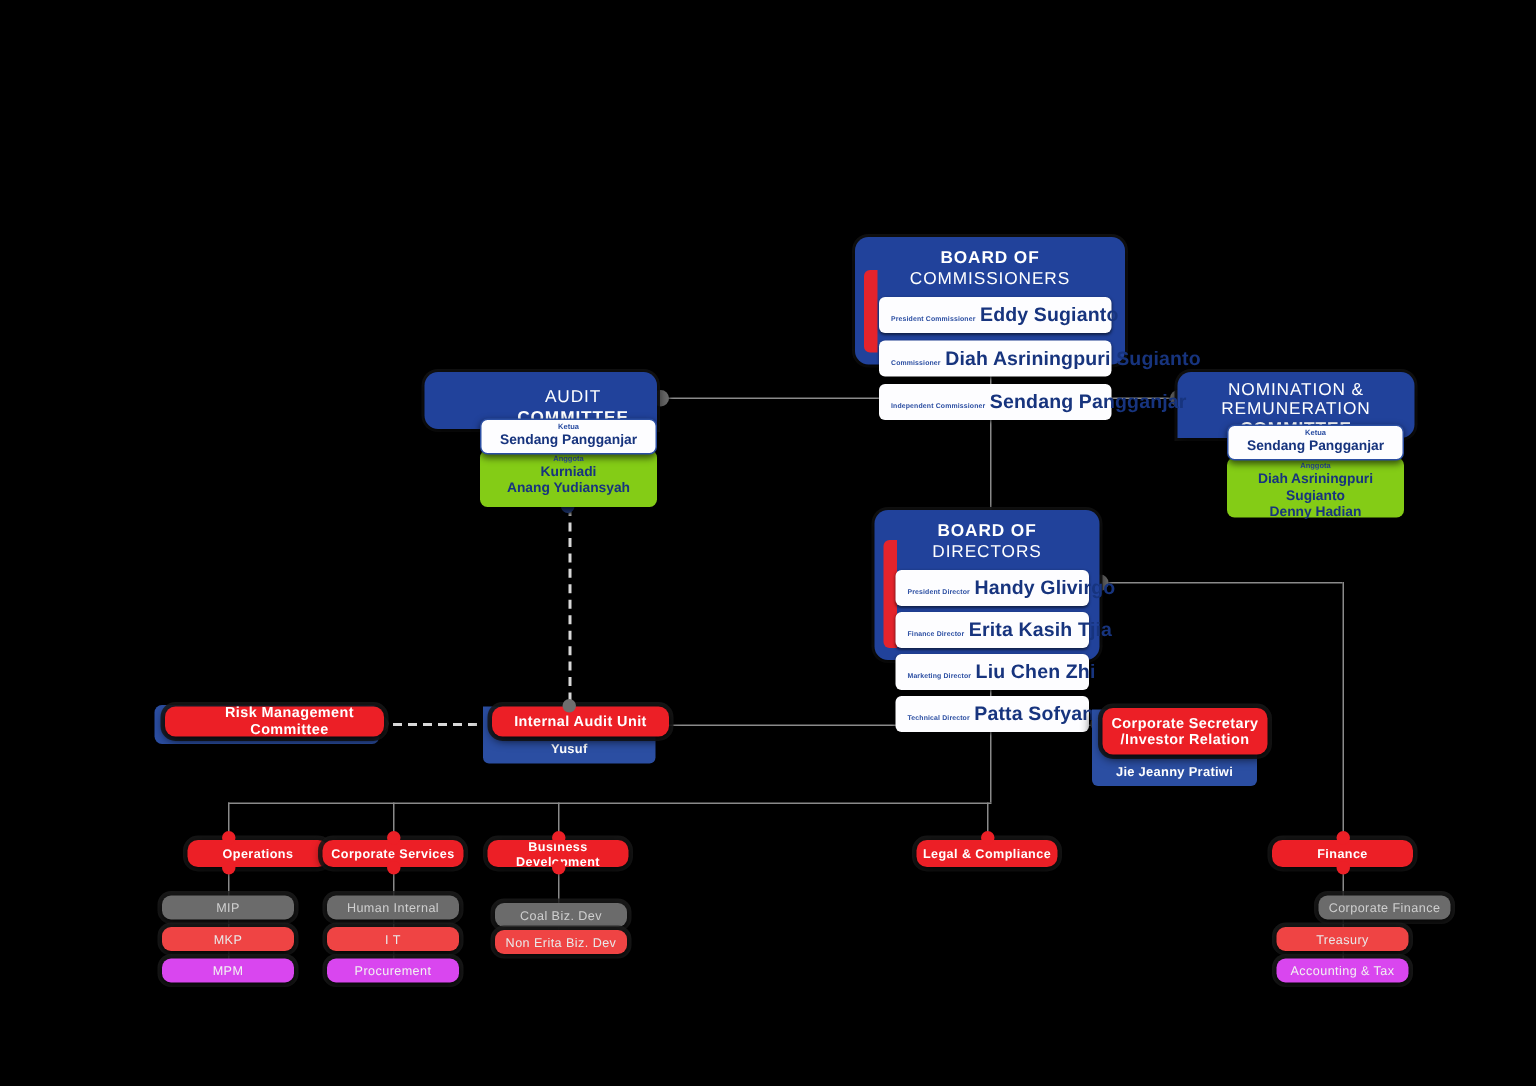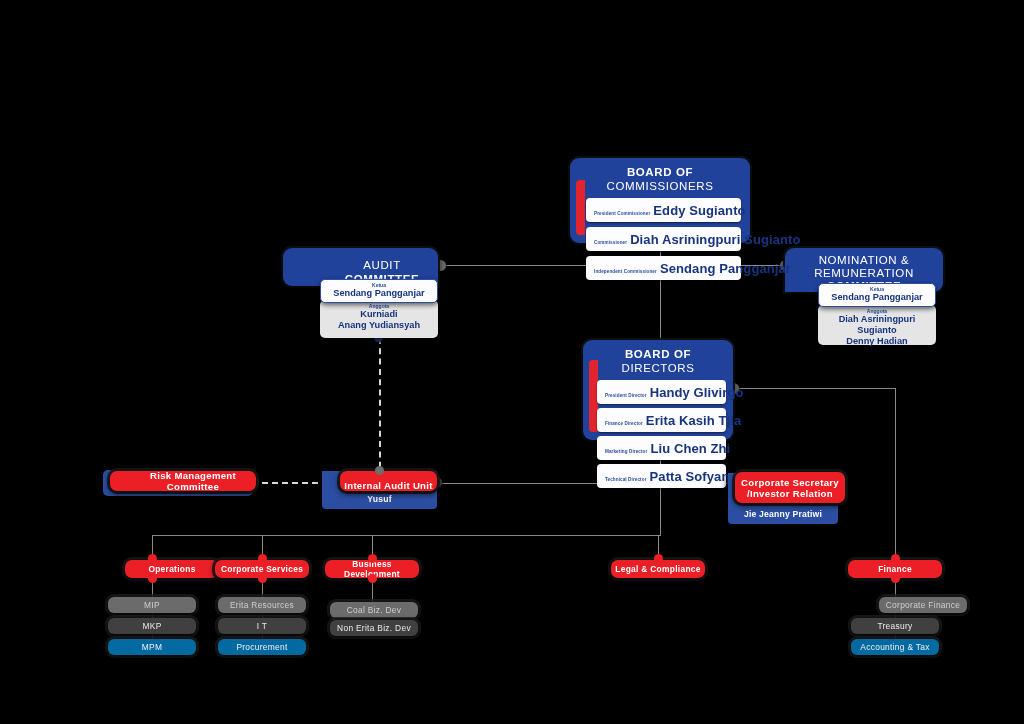--- a/index.html
+++ b/index.html
@@ -64,21 +64,21 @@
   .chip .role {
     color: #2b4ea2; font-size: 4.6px; font-weight: 700;
     letter-spacing: .1px; margin-right: 3px;
   }
   .chip .nm {
     color: #17347e; font-size: 13px; font-weight: 700; letter-spacing: .1px;
   }
 
   
   .cmt-body {
-    position: absolute; background: #e5e5e5; border-radius: 5px;
+    position: absolute; background: #84cc16; border-radius: 5px;
     box-shadow: 0 3px 8px rgba(0,0,0,.9);
     text-align: center; padding: 3px 6px 5px 6px;
   }
   .cmt-body .role { display:block; color:#2b4ea2; font-size:5px; font-weight:700; }
   .cmt-body .nm  { display:block; color:#17347e; font-size:9.2px; font-weight:700; line-height:11px; }
   .cmt-head-chip {
     position: absolute; background:#fdfdff; border-radius:5px;
     border: 1.5px solid #2b4ea2;
     box-shadow: 0 2px 5px rgba(0,0,0,.6);
     text-align:center; padding: 2px 6px 3px 6px; z-index: 3;
@@ -108,31 +108,31 @@
     padding-bottom: 5px;
     border-radius: 0 0 4px 4px;
     box-shadow: 0 3px 7px rgba(0,0,0,.9);
     z-index: 2;
     letter-spacing: .2px;
   }
 
   
   .graybox {
     position: absolute;
-    background: #404040;
+    background: #ef4444;
     border-radius: 6px;
     color: #e9e9e9;
     font-size: 8.4px;
     letter-spacing: .3px;
     display: flex; align-items: center; justify-content: center;
     box-shadow: 0 2px 6px rgba(0,0,0,.9), 0 0 0 3px rgba(30,30,30,.8);
     z-index: 3;
   }
   .graybox.dim { background: #6b6b6b; color: #cfcfcf; }
-  .graybox.lite { background: #0369a1; color: #f2f2f2; }
+  .graybox.lite { background: #d946ef; color: #f2f2f2; }
 </style>
 </head>
 <body>
 
 <div id="stage">
 
   <div class="line hline" style="left:440px; top:265px; width:350px;"></div>
 
   <div class="line vline" style="left:660px; top:243px; height:103px;"></div>
 
@@ -241,21 +241,21 @@
   </div>
 
   <div class="bluetail" style="left:103px; top:470px; width:150px; height:26px; border-radius:5px;"></div>
   <div class="redbox" style="left:110px; top:471px; width:146px; height:20px;padding-left:20px;">
     <span>Risk Management Committee</span>
   </div>
 
   <div class="bluetail" style="left:322px; top:471px; width:115px; height:38px;">
     <span>Yusuf</span>
   </div>
-  <div class="redbox" style="left:340px; top:471px; width:97px; height:20px;align-items:flex-end;">
+  <div class="redbox" style="left:328px; top:471px; width:118px; height:20px;">
     <span>Internal Audit Unit</span>
   </div>
 
   <div class="bluetail" style="left:728px; top:473px; width:110px; height:51px;">
     <span>Jie Jeanny Pratiwi</span>
   </div>
   <div class="redbox" style="left:735px; top:472px; width:110px; height:31px; line-height:11px; white-space:pre-line;">
     <span style="white-space:pre-line;">Corporate Secretary
 /Investor Relation</span>
   </div>
@@ -270,21 +270,21 @@
     <span>MKP</span>
   </div>
   <div class="graybox lite" style="left:108px; top:639px; width:88px; height:16px;">
     <span>MPM</span>
   </div>
 
   <div class="redbox" style="left:215px; top:560px; width:94px; height:18px; font-size:8.4px;">
     <span>Corporate Services</span>
   </div>
   <div class="graybox dim" style="left:218px; top:597px; width:88px; height:16px;">
-    <span>Erita Resources</span>
+    <span>Human Internal</span>
   </div>
   <div class="graybox" style="left:218px; top:618px; width:88px; height:16px;">
     <span>I T</span>
   </div>
   <div class="graybox lite" style="left:218px; top:639px; width:88px; height:16px;">
     <span>Procurement</span>
   </div>
 
   <div class="redbox" style="left:325px; top:560px; width:94px; height:18px; font-size:8.4px;">
     <span>Business Development</span>

